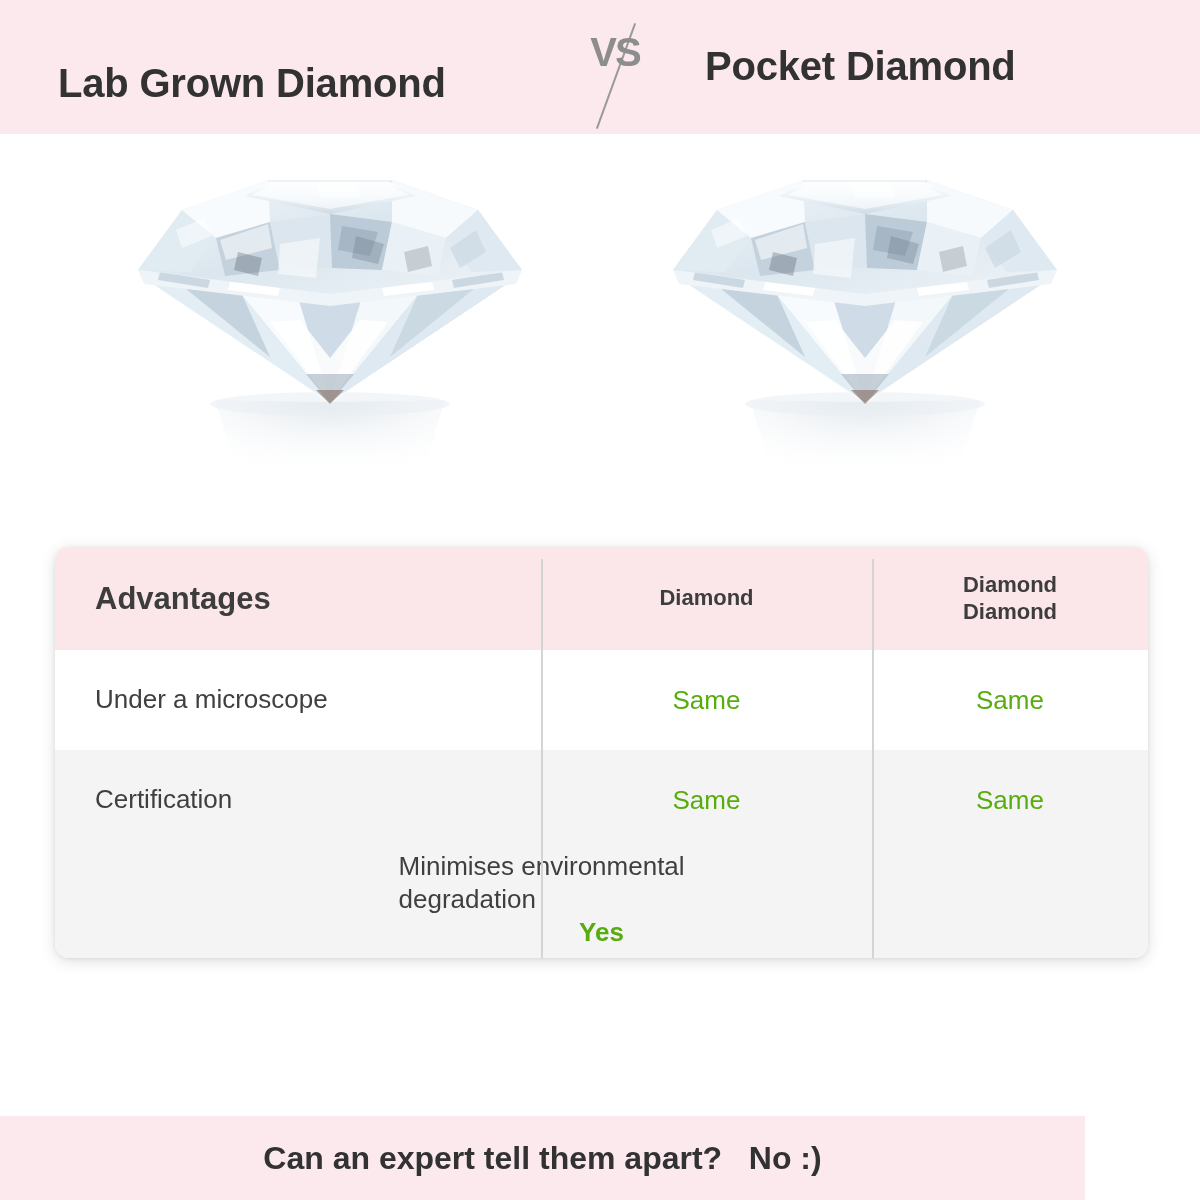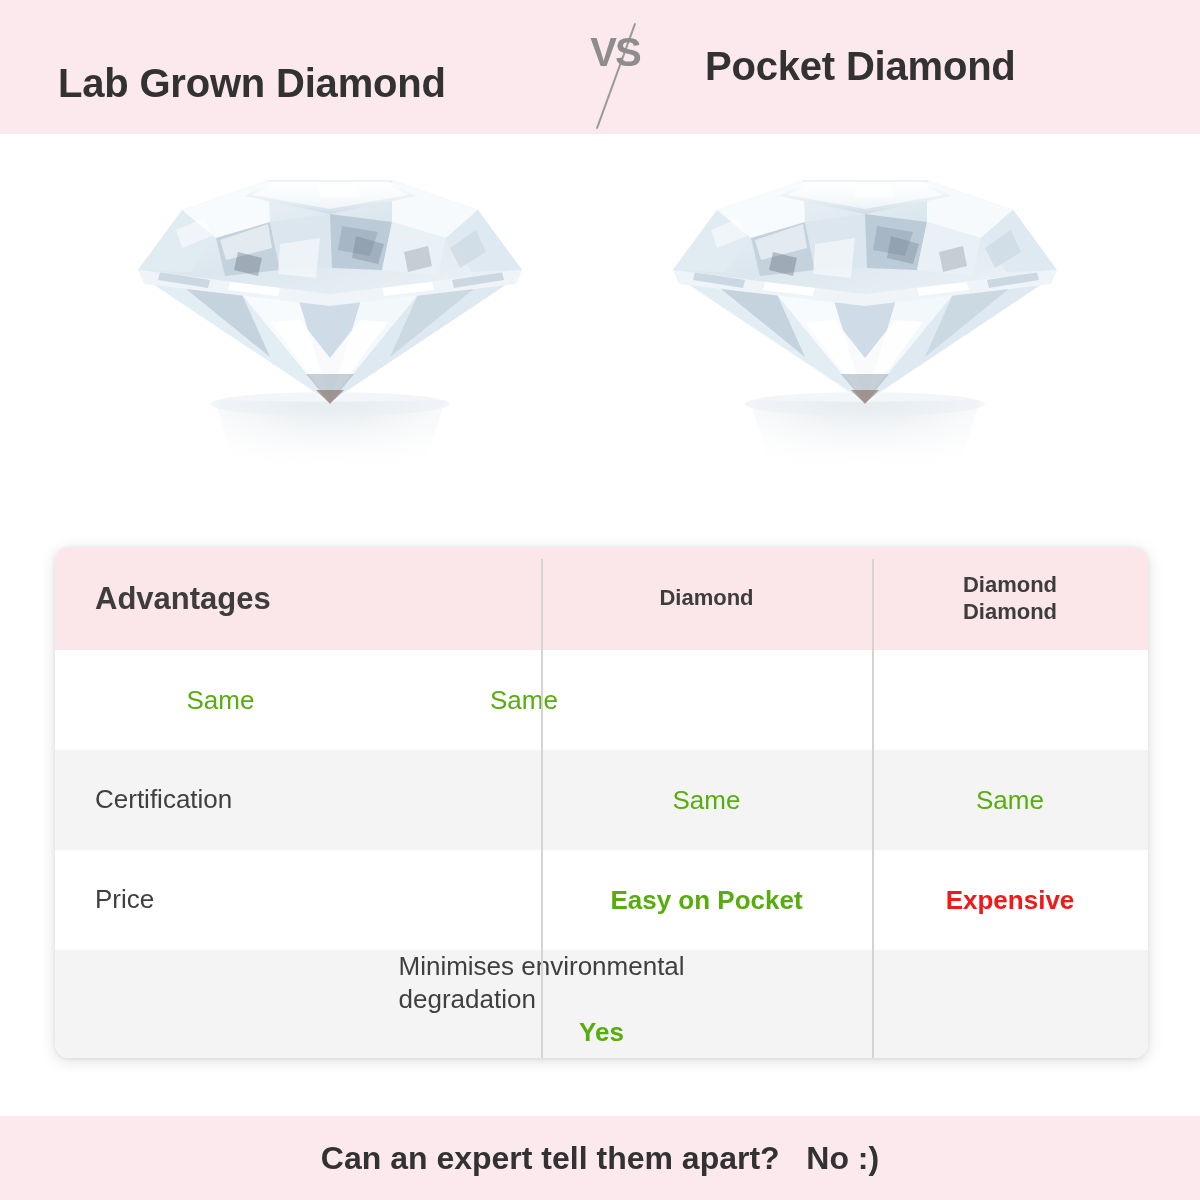--- a/index.html
+++ b/index.html
@@ -144,21 +144,21 @@
     background: #d4d4d4;
     z-index: 5;
   }
   .div-1 { left: 486px; }
   .div-2 { left: 817px; }
 
   
   .footer-band {
     position: absolute;
     left: 0; top: 1116px;
-    width: 1200px; height: 84px;
+    width: 1085px; height: 84px;
     background: #fce9ee;
     display: flex;
     align-items: center;
     justify-content: center;
   }
   .footer-text {
     font-size: 32px;
     font-weight: 700;
     color: #323232;
     white-space: pre;
@@ -337,51 +337,43 @@
     <div class="c-lab">
       <div class="head-col">Diamond</div>
     </div>
     <div class="c-nat">
       <div class="head-col">Diamond</div>
       <div class="head-col">Diamond</div>
     </div>
   </div>
 
   <div class="t-row t-body-row">
+    <div class="c-label">
+      <span class="row-label">Under a microscope</span>
+    </div>
     <div class="c-lab">
       <span class="val same green">Same</span>
     </div>
     <div class="c-nat">
       <span class="val same green">Same</span>
     </div>
   </div>
 
   <div class="t-row t-body-row alt">
     <div class="c-label">
       <span class="row-label">Certification</span>
     </div>
     <div class="c-lab">
       <span class="val same green">Same</span>
     </div>
     <div class="c-nat">
       <span class="val same green">Same</span>
     </div>
   </div>
 
-  <div class="t-row t-body-row">
-    <div class="c-label">
-      <span class="row-label">Price</span>
-    </div>
-    <div class="c-lab">
-      <span class="val green">Easy on Pocket</span>
-    </div>
-    <div class="c-nat">
-      <span class="val red">Expensive</span>
-    </div>
-  </div>
 
   <div class="t-row t-body-row alt tall">
     <div class="c-label">
       <span class="row-label" style="display:inline-block;max-width:420px;">Minimises environmental degradation</span>
     </div>
     <div class="c-lab">
       <span class="val green">Yes</span>
     </div>
   </div>
 </div>

